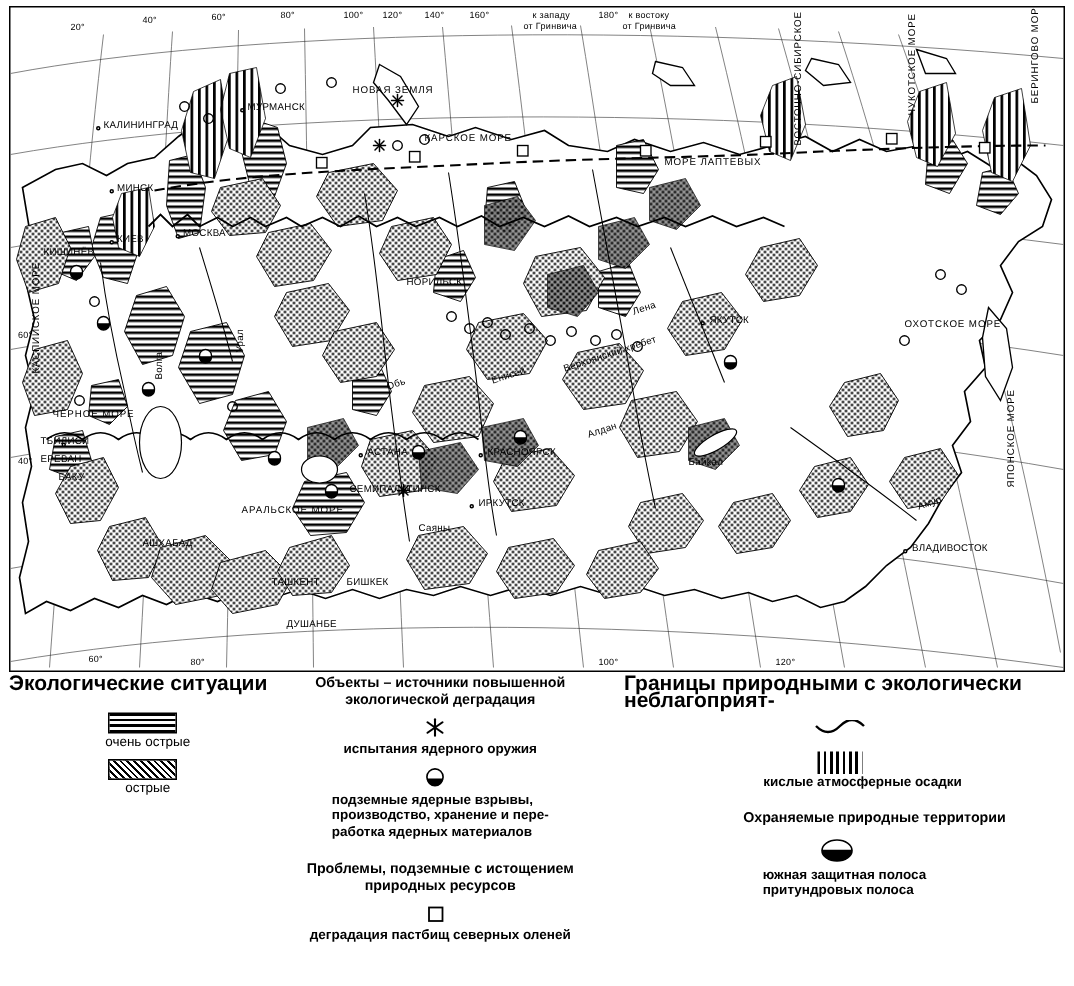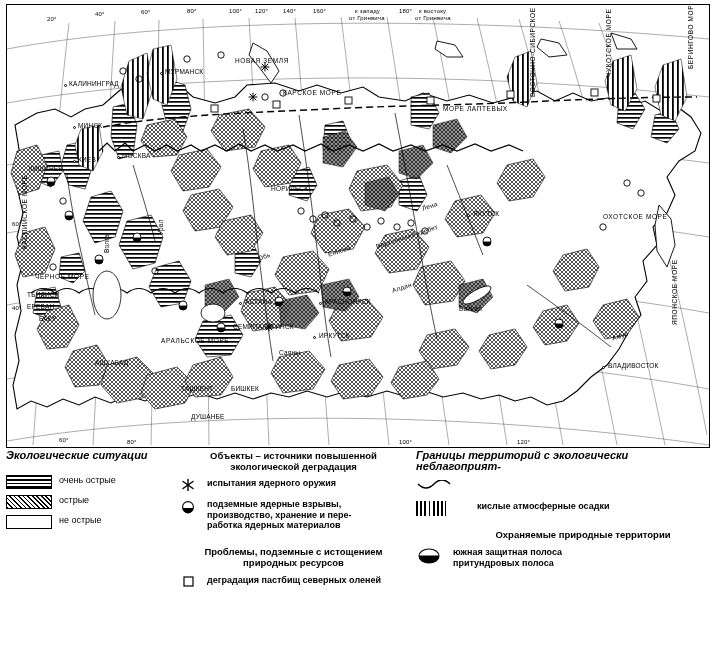--- a/index.html
+++ b/index.html
@@ -71,28 +71,28 @@
     position: absolute;
     left: 6px;
     top: 450px;
     width: 704px;
     height: 203px;
     font-size: 9px;
     color: #000;
   }
   .leg-title {
     font-weight: bold;
-    font-size: 11px;
+    font-size: 14px;
     line-height: 11px;
-    font-style: italic;
   }
   .leg-row {
     display: flex;
-    align-items: flex-start;
+    align-items: center;
     margin-bottom: 5px;
+    flex-direction: column;
   }
   .leg-sym {
     flex: 0 0 auto;
     margin-right: 7px;
   }
   .leg-txt {
     font-size: 9px;
     line-height: 10.5px;
   }
   .leg-txt.b {
@@ -529,24 +529,20 @@
       <div style="height:14px;"></div>
       <div class="leg-list">
         <div class="leg-row">
           <div class="leg-sym sw sw-hatch"></div>
           <div class="leg-txt">очень острые</div>
         </div>
         <div class="leg-row">
           <div class="leg-sym sw sw-dots"></div>
           <div class="leg-txt">острые</div>
         </div>
-        <div class="leg-row">
-          <div class="leg-sym sw sw-blank"></div>
-          <div class="leg-txt">не острые</div>
-        </div>
       </div>
     </div>
 
     <div id="col2">
       <div class="title-center">Объекты – источники повышенной</div>
       <div class="title-center">экологической деградация</div>
       <div style="height:6px;"></div>
 
 
       <div class="leg-row">
@@ -583,21 +579,21 @@
         <div class="leg-sym sym-box">
           <svg width="13" height="13" viewBox="0 0 13 13">
               <rect x="2" y="2" width="9" height="9" fill="#fff" stroke="#000" stroke-width="1.2"></rect>
             </svg>
         </div>
         <div class="leg-txt b">деградация пастбищ северных оленей</div>
       </div>
     </div>
 
     <div id="col3">
-      <div class="leg-title">Границы территорий с экологически неблагоприят-</div>
+      <div class="leg-title">Границы природными с экологически неблагоприят-</div>
       <div style="height:8px;"></div>
 
 
       <div class="leg-row">
         <div class="leg-sym" style="width:36px;">
           <svg width="36" height="14" viewBox="0 0 36 14" fill="none" stroke="#000" stroke-width="1.6">
             <path d="M2,4 q8,8 16,0 q8,-8 16,0"></path>
           </svg>
         </div>
       </div>

